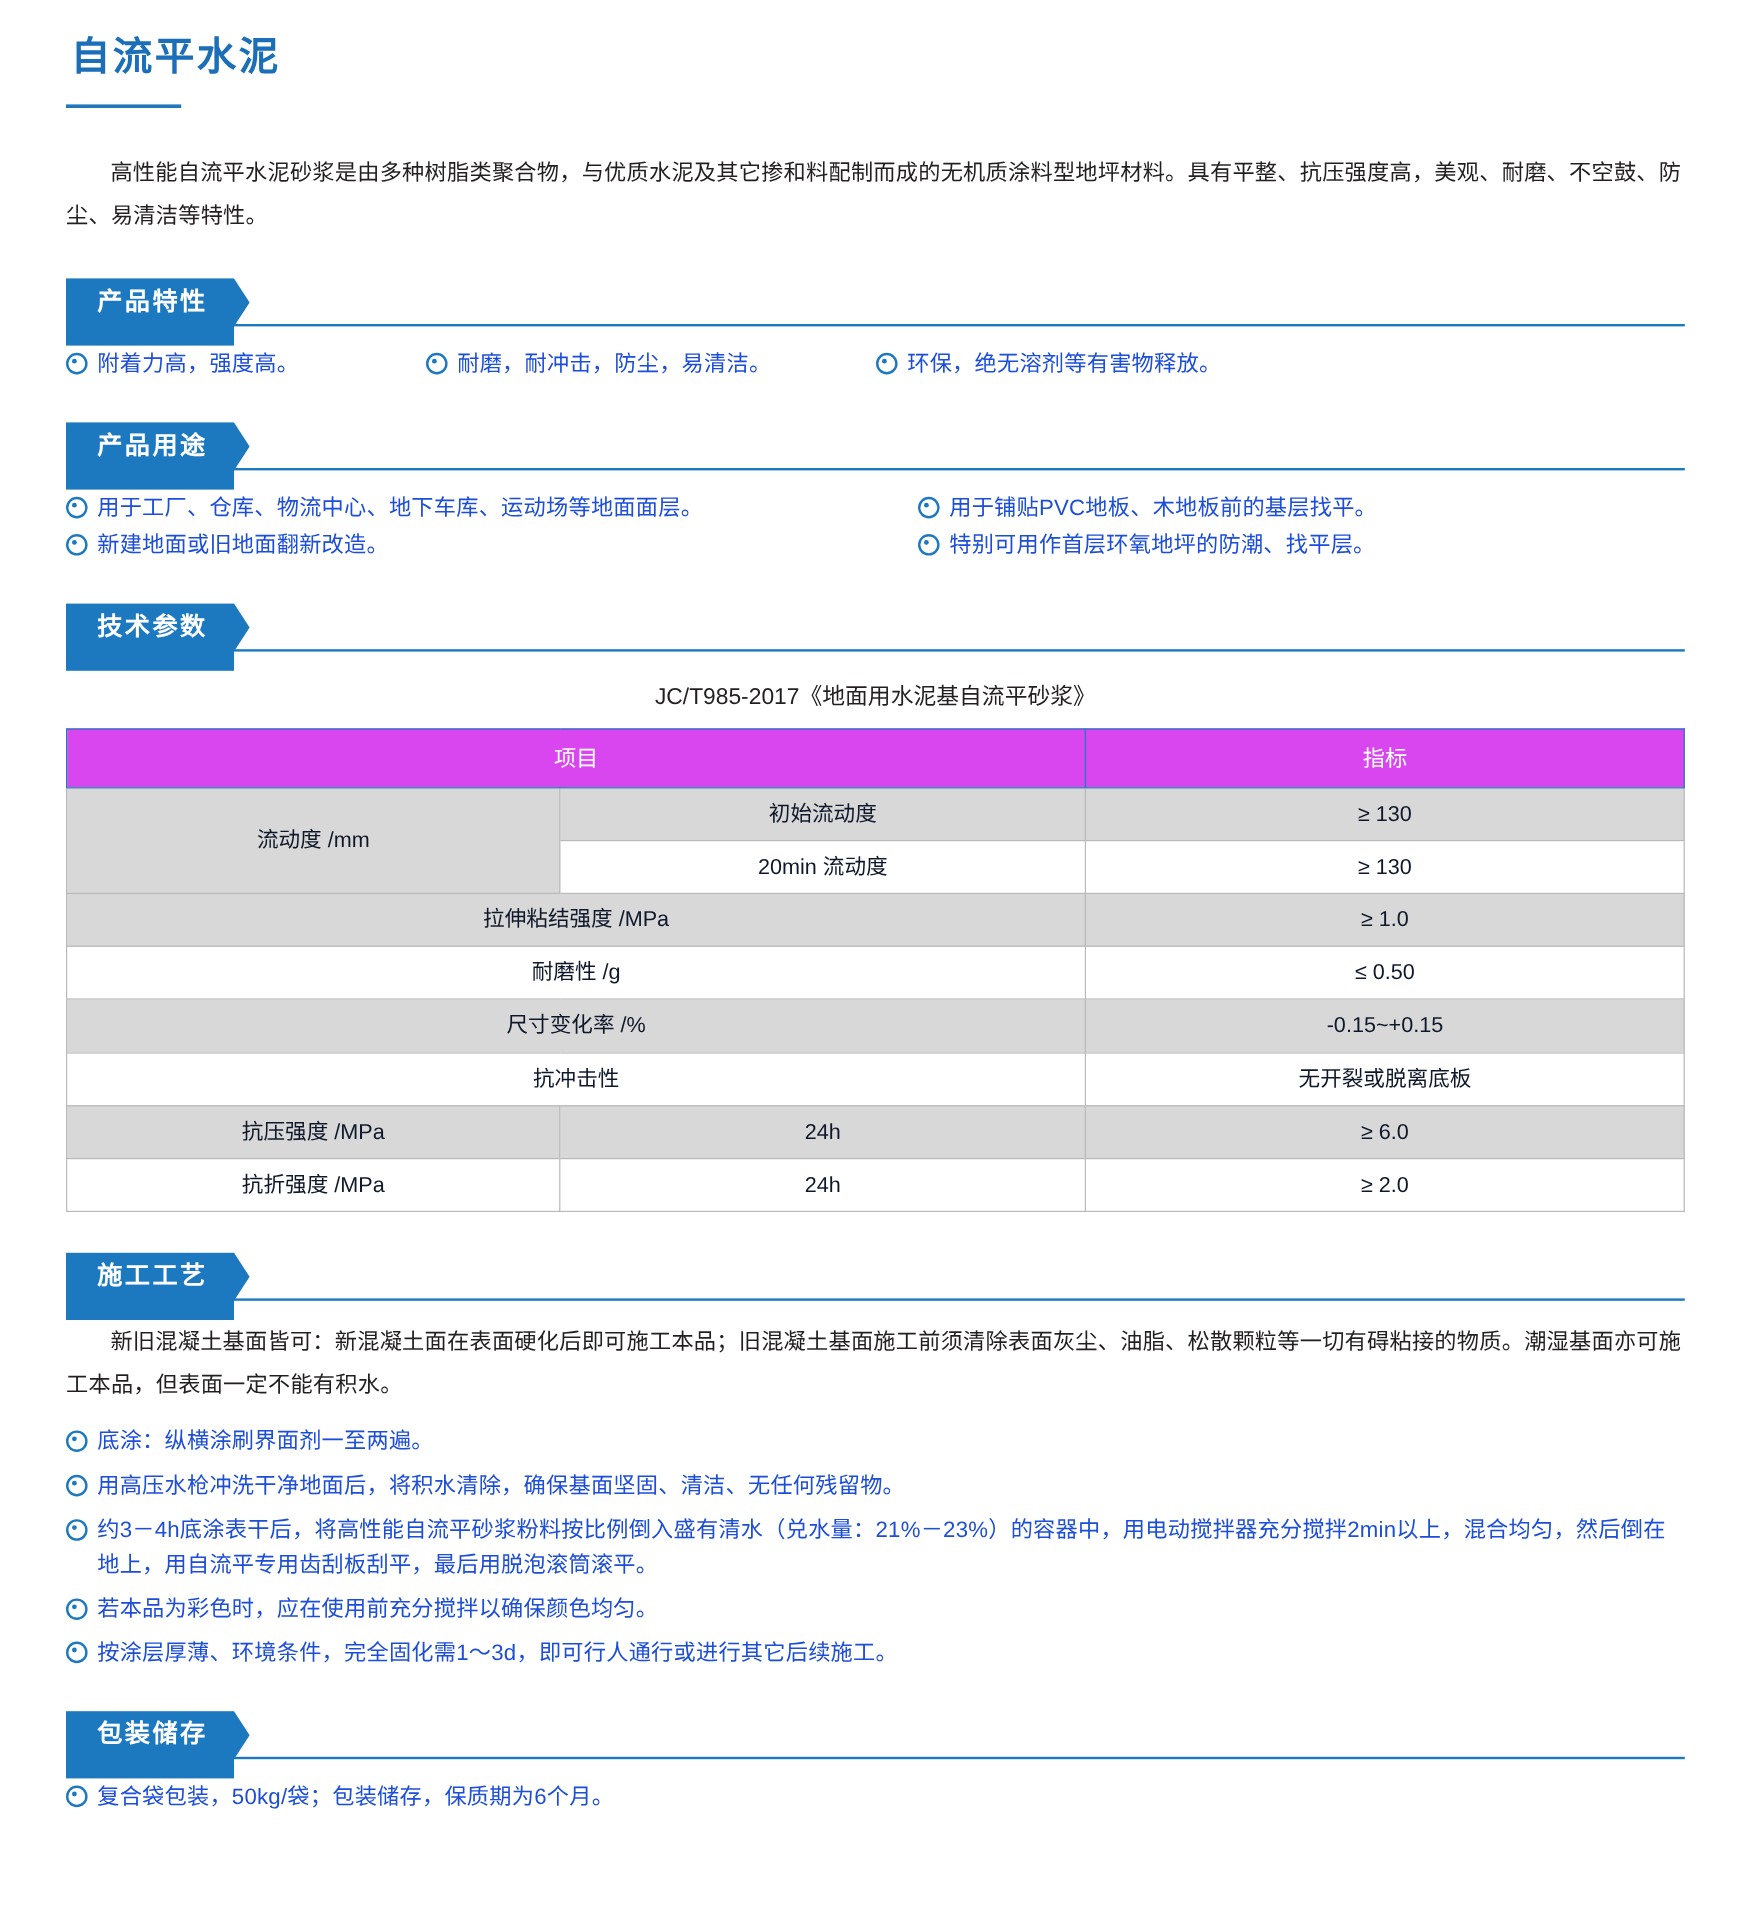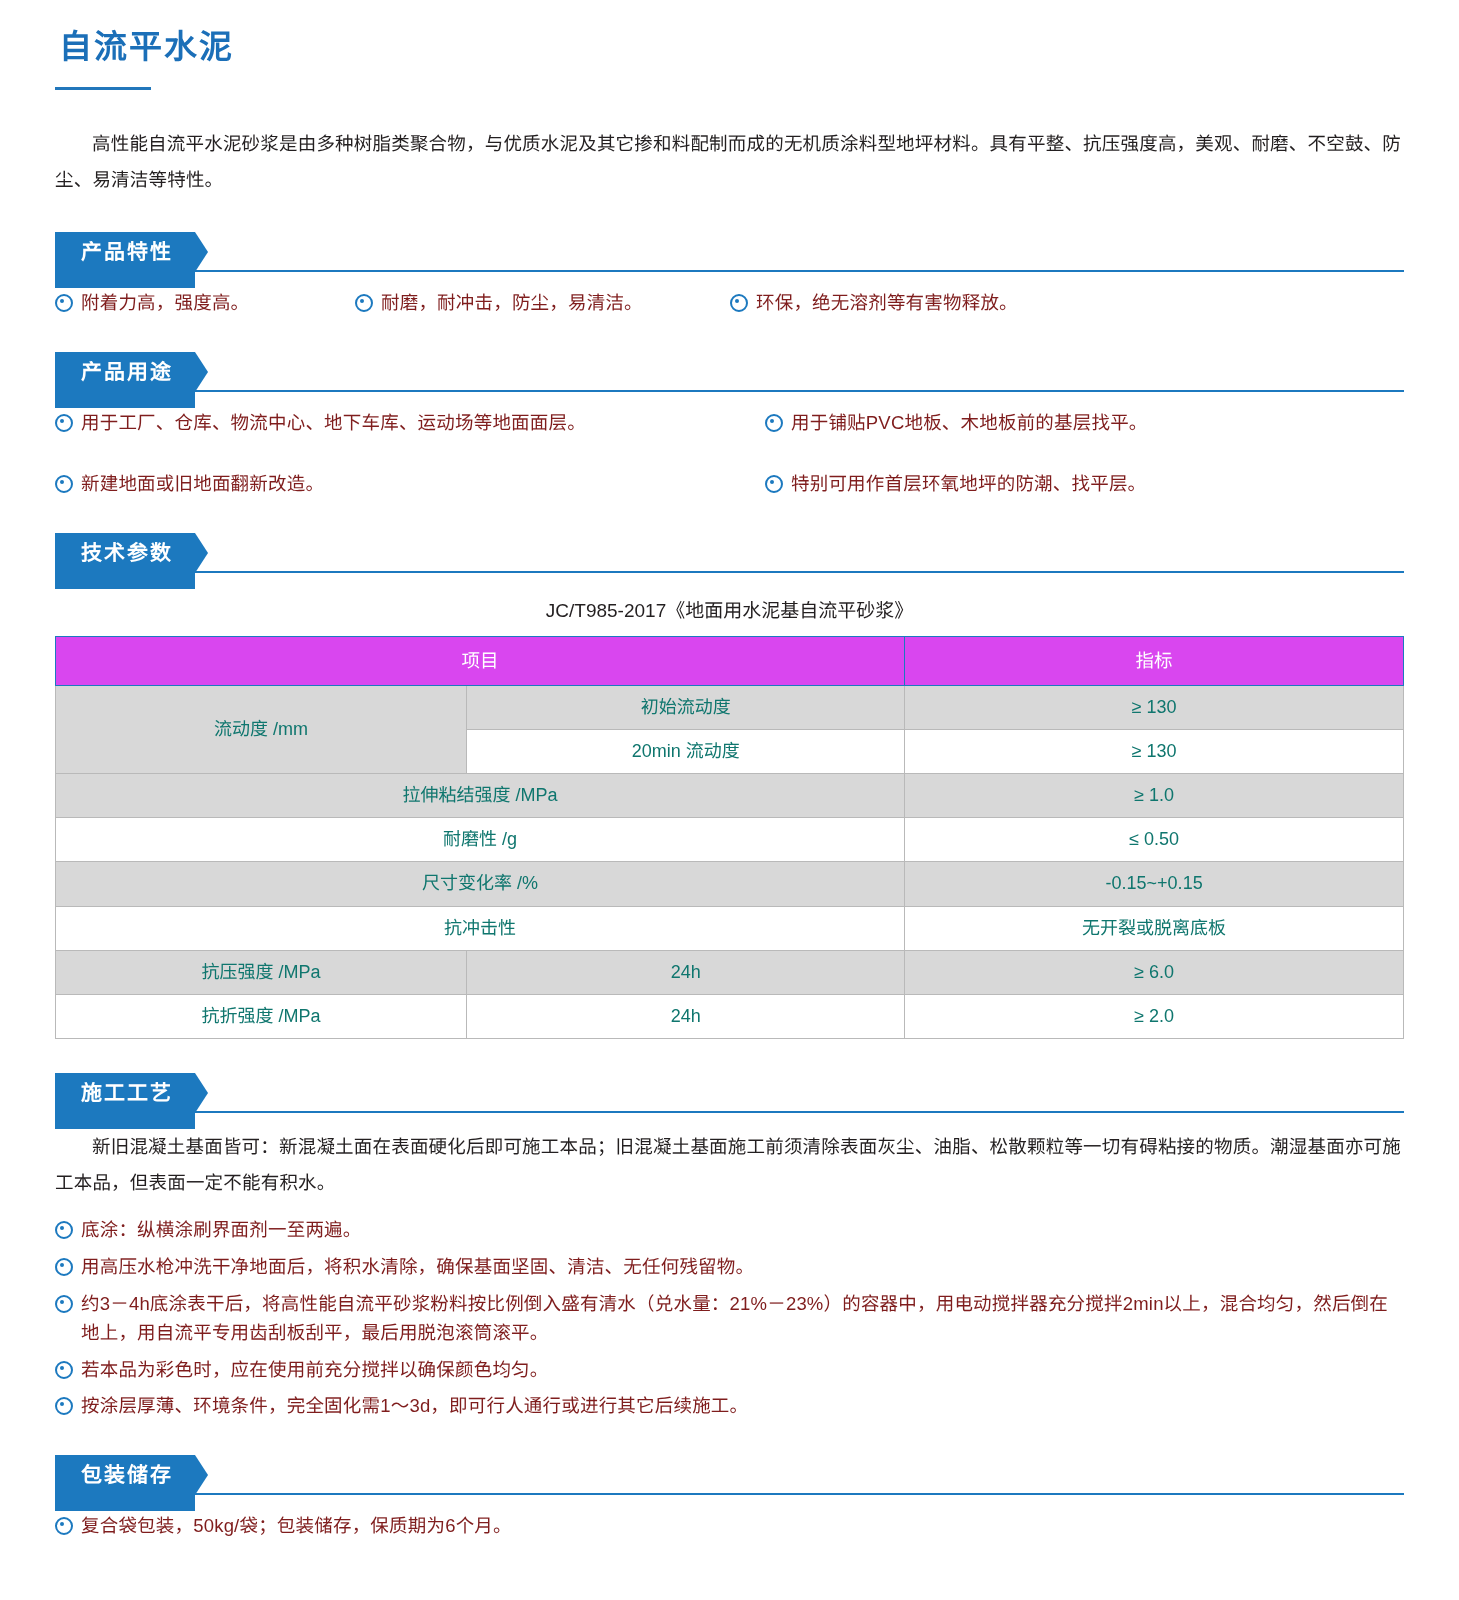--- a/index.html
+++ b/index.html
@@ -94,21 +94,21 @@
 
   
   .bullets {
     margin-top: 14px;
   }
   .bullet {
     display: flex;
     align-items: flex-start;
     font-size: 18.5px;
     line-height: 1.6;
-    color: #7f1d1d;
+    color: #1d4ed8;
     letter-spacing: 0.2px;
   }
   .ring {
     flex: 0 0 auto;
     width: 14px;
     height: 14px;
     border: 2px solid #1c79bf;
     border-radius: 50%;
     position: relative;
     margin: 6px 8px 0 0;
@@ -130,21 +130,21 @@
     align-items: flex-start;
     margin-top: 16px;
   }
   .features-row .bullet:nth-child(1) { width: 300px; }
   .features-row .bullet:nth-child(2) { width: 375px; }
 
   
   .uses-grid {
     display: grid;
     grid-template-columns: 710px 1fr;
-    row-gap: 32px;
+    row-gap: 2px;
     margin-top: 16px;
   }
 
   
   .std-line {
     text-align: center;
     font-size: 19px;
     margin: 22px 0 14px 0;
     color: #231f20;
   }
@@ -152,21 +152,21 @@
     width: 100%;
     border-collapse: collapse;
     table-layout: fixed;
     font-size: 18px;
   }
   table.spec th,
   table.spec td {
     border: 1px solid #b9b9b9;
     text-align: center;
     padding: 9px 4px;
-    color: #0f766e;
+    color: #0f172a;
     line-height: 1.4;
   }
   table.spec thead th {
     background: #d946ef;
     color: #ffffff;
     font-weight: normal;
     border-color: #1c79bf;
     padding: 11px 4px;
     font-size: 18.5px;
   }

